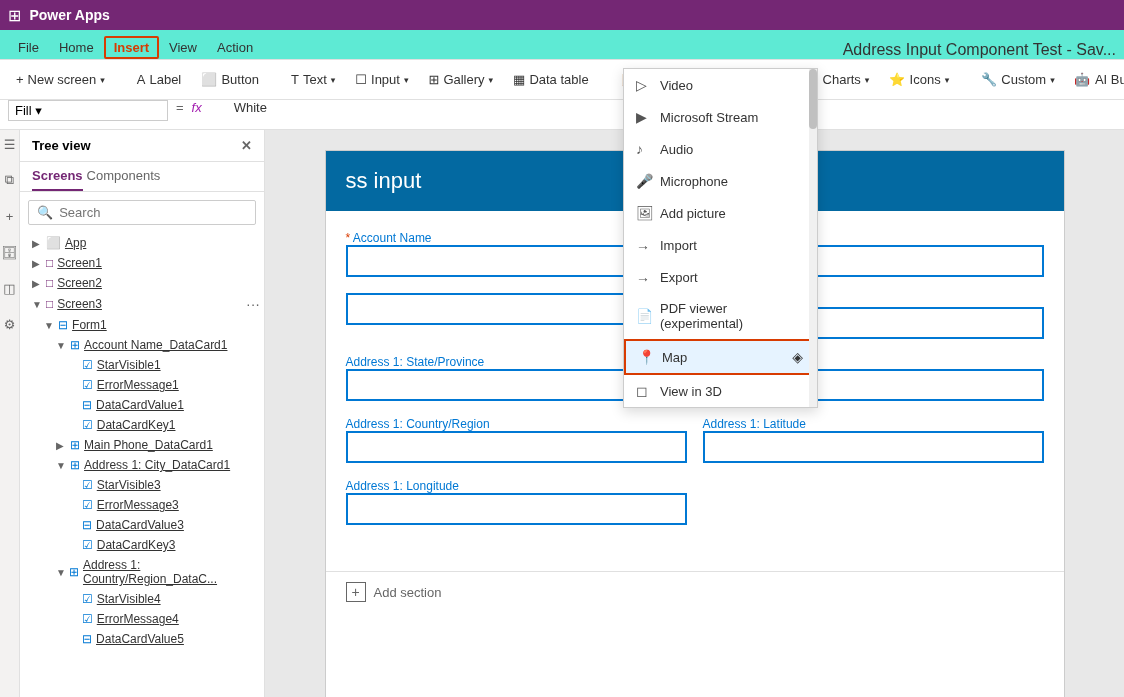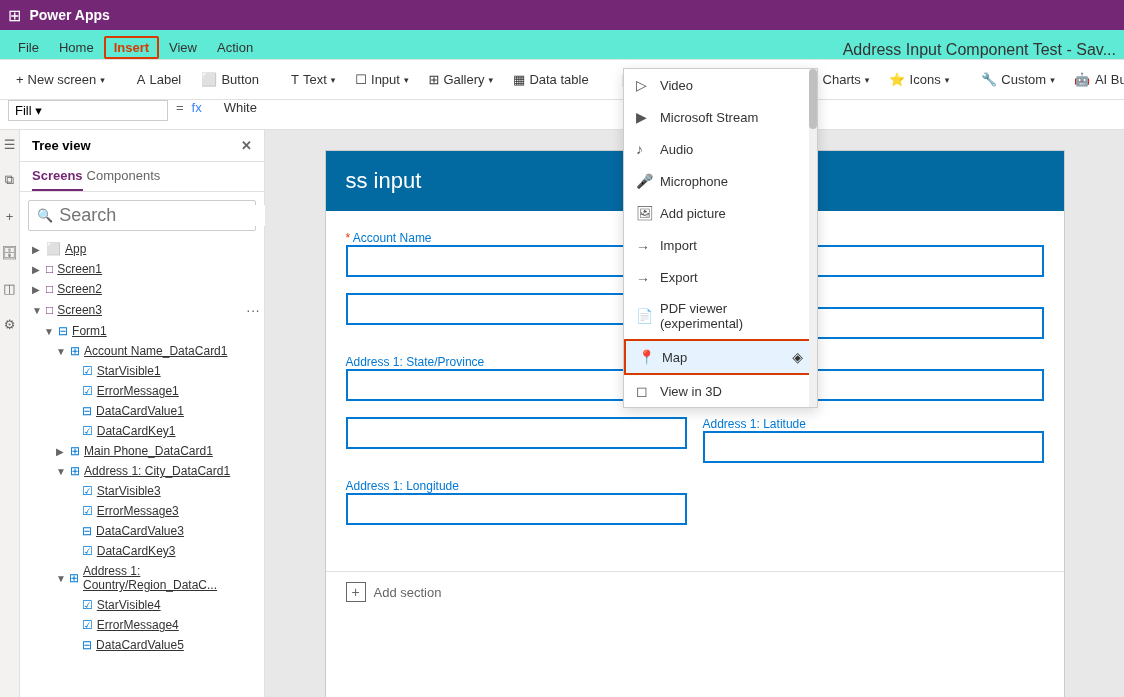--- a/index.html
+++ b/index.html
@@ -79,22 +79,22 @@
       gap: 8px;
     }
     .formula-dropdown {
       width: 160px;
       border: 1px solid #ccc;
       padding: 2px 6px;
       background: white;
       cursor: pointer;
     }
     .formula-eq { color: #666; }
-    .formula-fx { color: #3b82f6; }
-    .formula-value { color: #333; margin-left: 14px; }
+    .formula-fx { color: #a21caf; font-style: italic; }
+    .formula-value { color: #333; margin-left: 24px; }
 
     
     .main-content {
       display: flex;
       height: calc(697px - 130px);
     }
 
     
     .sidebar {
       width: 245px;
@@ -161,21 +161,21 @@
       align-items: center;
       border: 1px solid #ccc;
       border-radius: 2px;
       padding: 4px 8px;
       gap: 6px;
     }
     .search-box input {
       border: none;
       outline: none;
       flex: 1;
-      font-size: 18px;
+      font-size: 13px;
       color: #333;
     }
     .tree-content { overflow-y: auto; flex: 1; }
     .tree-item {
       display: flex;
       align-items: center;
       padding: 3px 4px;
       cursor: pointer;
       color: #333;
       gap: 2px;
@@ -577,20 +577,21 @@
             <input class="form-input" style="">
           </div>
           <div class="form-field">
             <label>Address 1: ZIP/Po...</label>
             <input class="form-input" style="">
           </div>
         </div>
 
         <div class="form-section">
           <div class="form-field">
+            <label>Address 1: Country/Region</label>
             <input class="form-input" style="">
           </div>
           <div class="form-field">
             <label>Address 1: Latitude</label>
             <input class="form-input" style="">
           </div>
         </div>
 
         <div class="form-section">
           <div class="form-field">

